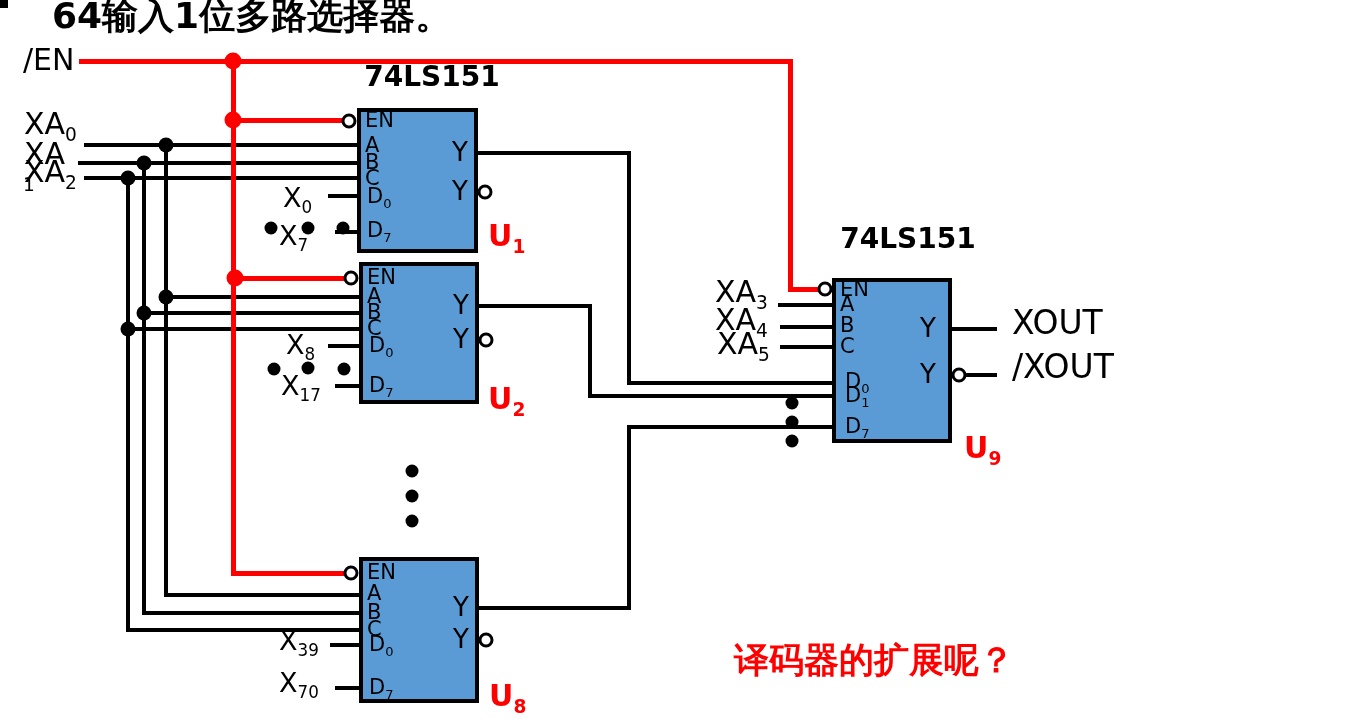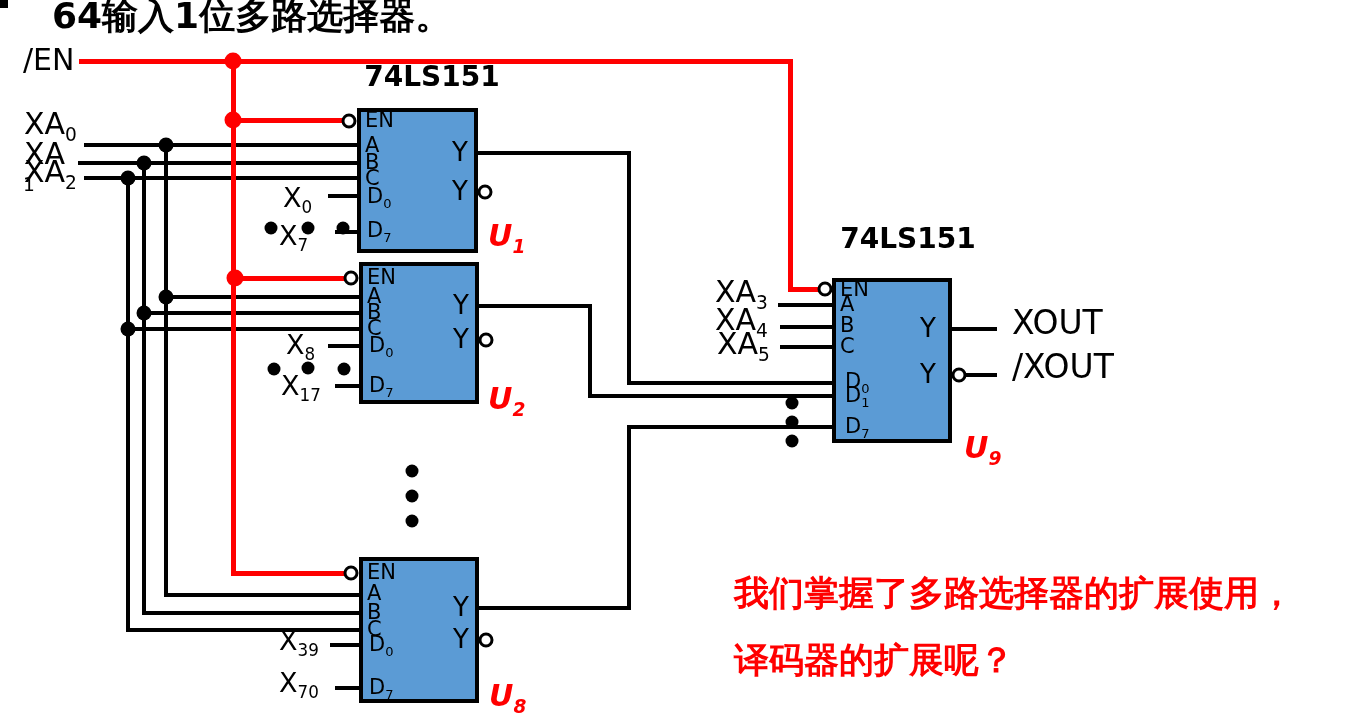--- a/index.html
+++ b/index.html
@@ -18,21 +18,21 @@
   .dot.red{background:var(--hl,#f00);width:17px;height:17px;}
   .bubble{position:absolute;width:15px;height:15px;border:3px solid #000;background:#fff;
           border-radius:50%;box-sizing:border-box;transform:translate(-50%,-50%);z-index:5;}
   .lbl{position:absolute;color:#000;line-height:1;white-space:nowrap;z-index:6;}
   .pin{font-size:21px;}
   .pin-y{font-size:26px;}
   .sig{font-size:30px;}
   .xlbl{font-size:27px;}
   .io{font-size:33px;}
   .part{font-size:28px;font-weight:bold;text-align:center;}
-  .ref{font-size:30px;font-weight:bold;color:var(--hl,#f00);font-style:italic;}
+  .ref{font-size:30px;font-weight:bold;color:var(--hl,#f00);}
   .title{font-size:36px;font-weight:bold;}
   .note{font-size:35px;font-weight:bold;color:var(--hl,#f00);}
   sub{font-size:0.62em;line-height:0;}
 </style>
 </head>
 <body>
 
 <div id="canvas" style="--chip-fill: #5B9BD5; --wire: #000000; --hl: #FF0000; background: rgb(255, 255, 255);">
 
   <div class="lbl title" style="left:52px;top:-2px">64输入1位多路选择器。</div>
@@ -107,21 +107,20 @@
   <div class="lbl sig" style="left:717px;top:329px"><span>XA</span><sub>5</sub></div>
 
   <div class="lbl io" style="left:1012px;top:306px">XOUT</div>
   <div class="lbl io" style="left:1012px;top:350px">/XOUT</div>
 
   <div class="lbl ref" style="left:488px;top:221px"><span>U</span><sub>1</sub></div>
   <div class="lbl ref" style="left:488px;top:384px"><span>U</span><sub>2</sub></div>
   <div class="lbl ref" style="left:489px;top:681px"><span>U</span><sub>8</sub></div>
   <div class="lbl ref" style="left:964px;top:433px"><span>U</span><sub>9</sub></div>
 
-  <div class="lbl note" style="left:734px;top:576px">我们掌握了多路选择器的扩展使用，</div>
   <div class="lbl note" style="left:734px;top:643px">译码器的扩展呢？</div>
 
 <div class="wire" style="left: 84px; top: 143px; width: 275px; height: 4px;"></div>
     <div class="wire" style="left: 78px; top: 161px; width: 281px; height: 4px;"></div>
     <div class="wire" style="left: 84px; top: 176px; width: 275px; height: 4px;"></div>
     <div class="wire" style="left: 164px; top: 145px; width: 4px; height: 452px;"></div>
     <div class="wire" style="left: 142px; top: 163px; width: 4px; height: 452px;"></div>
     <div class="wire" style="left: 126px; top: 178px; width: 4px; height: 454px;"></div>
     <div class="wire" style="left: 164px; top: 295px; width: 195px; height: 4px;"></div>
     <div class="wire" style="left: 142px; top: 311px; width: 217px; height: 4px;"></div>

